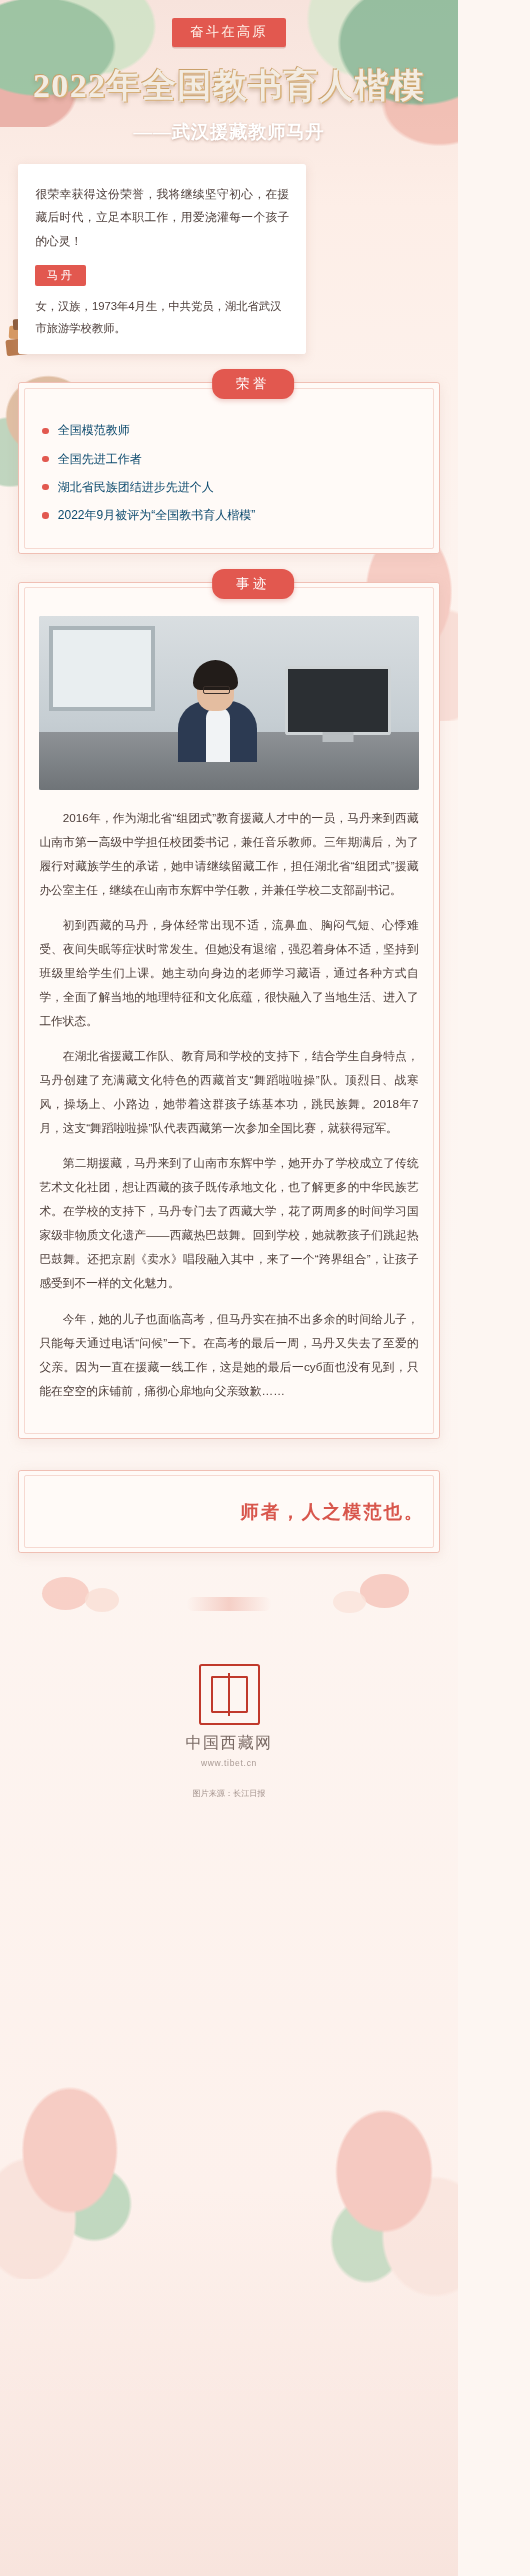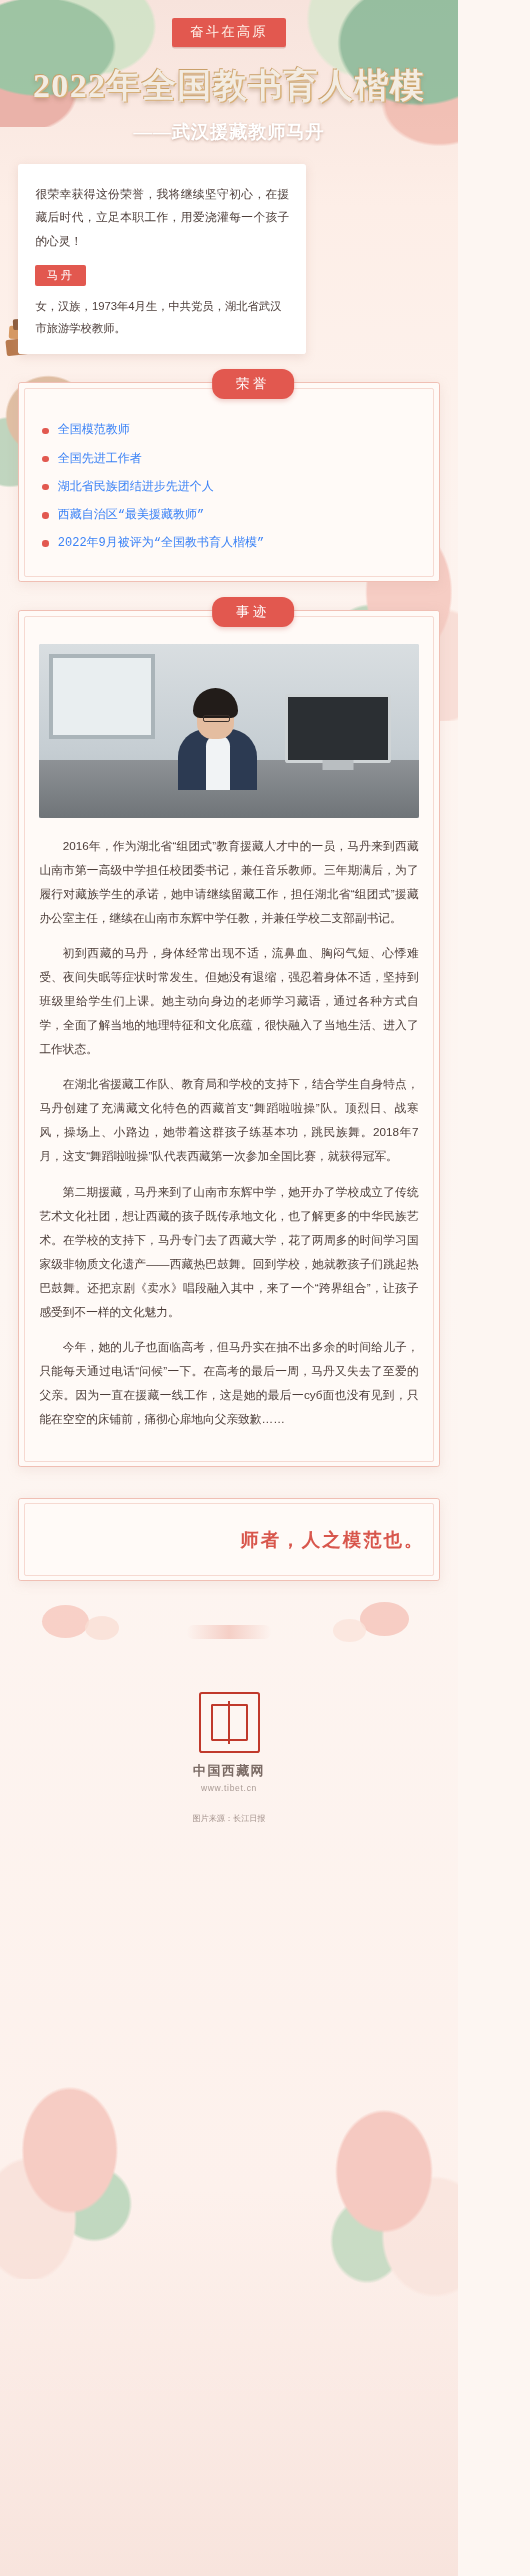--- a/index.html
+++ b/index.html
@@ -217,22 +217,21 @@
     border-radius: 12px;
     box-shadow: 0 2.1px 5.7px rgba(200,90,80,.3);
     margin-left: 24px;
   }
   .honor-list { list-style: none; }
   .honor-list li {
     position: relative;
     padding-left: 18.4px;
     font-size: 12px;
     line-height: 2.35;
-    color: #3b82f6;
-    font-family: Liberation Mono, monospace;
+    color: #0c4a6e;
   }
   .honor-list li:before {
     content: "";
     position: absolute;
     left: 2.8px; top: 11.3px;
     width: 6.4px; height: 6.4px;
     border-radius: 50%;
     background: #e2584f;
   }
 
@@ -325,24 +324,24 @@
     border-radius: 1.4px;
   }
   .logo-mark:after {
     content: "";
     position: absolute;
     left: 50%; top: 7px; bottom: 7px;
     width: 2.1px; margin-left: -1.1px;
     background: #c0392b;
   }
   .logo-name {
-    font-size: 13px;
+    font-size: 16px;
     letter-spacing: 1.4px;
     color: #7a6a64;
-    font-weight: bold;
+    font-weight: normal;
   }
   .logo-url {
     font-size: 8.5px;
     letter-spacing: 0.7px;
     color: #a99a94;
     margin-top: 3.5px;
   }
   .credits {
     margin-top: 18.4px;
     font-size: 8.1px;
@@ -406,21 +405,20 @@
       <div class="p-vest-r"></div>
     </div>
   </div>
 
   <div class="card">
     <div class="card-title">荣誉</div>
     <ul class="honor-list">
       <li>全国模范教师</li>
       <li>全国先进工作者</li>
       <li>湖北省民族团结进步先进个人</li>
-      <li>西藏自治区“最美援藏教师”</li>
       <li>2022年9月被评为“全国教书育人楷模”</li>
     </ul>
   </div>
 
   <div class="card">
     <div class="card-title">事迹</div>
     <div class="story-photo">
       <div class="sp-wall"></div>
       <div class="sp-window"></div>
       <div class="sp-desk"></div>

